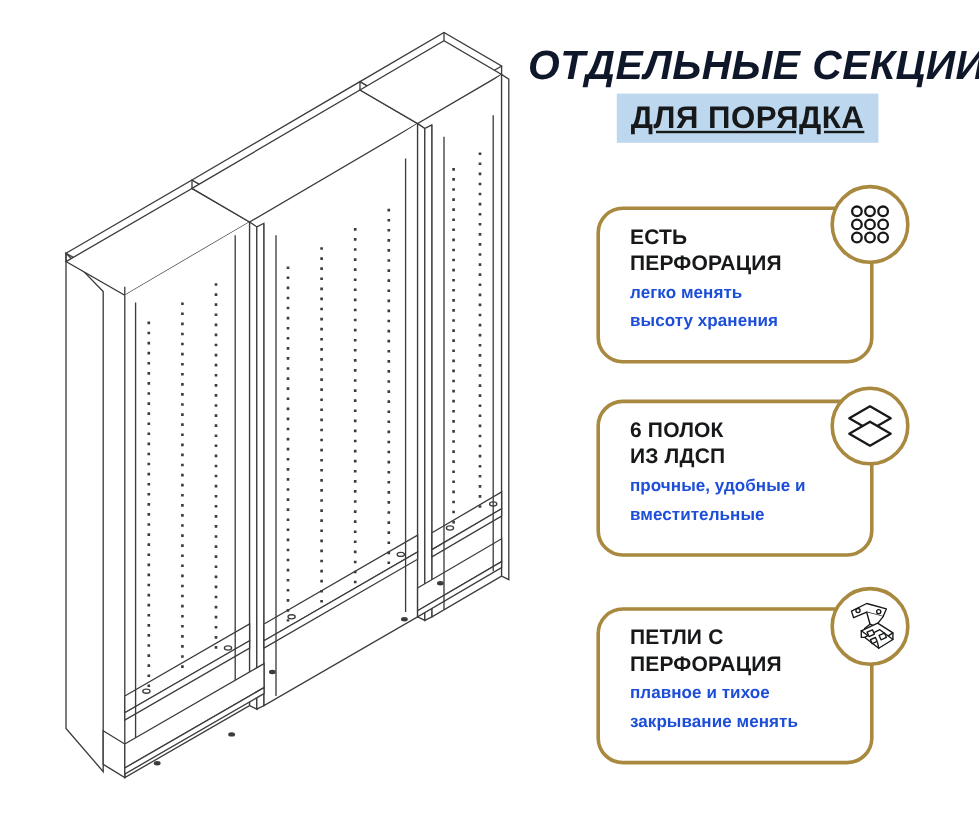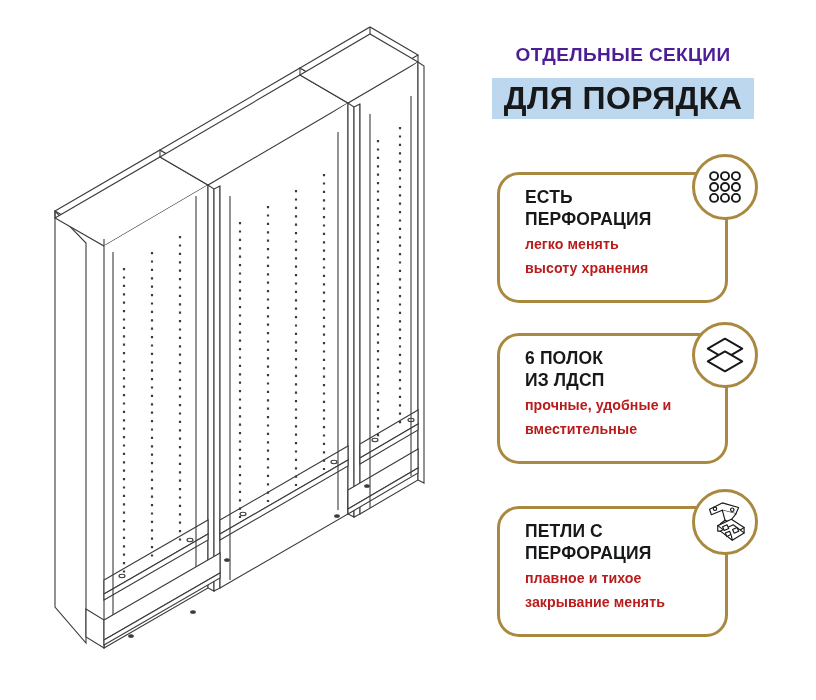--- a/index.html
+++ b/index.html
@@ -35,42 +35,44 @@
   
   #headline {
     position: absolute;
     left: 440px;
     top: 38px;
     width: 366px;
     text-align: center;
   }
   .title-line1 {
     display: block;
-    font-size: 19px;
+    font-size: 34px;
     font-weight: bold;
     letter-spacing: 0.4px;
-    color: #4c1d95;
+    color: #0f172a;
     line-height: 34px;
     white-space: nowrap;
+    font-style: italic;
   }
   .title-line2-wrap {
     display: block;
     margin-top: 6px;
     line-height: 0;
   }
   .title-line2 {
     display: inline-block;
-    font-size: 32px;
+    font-size: 26px;
     font-weight: bold;
     letter-spacing: 0.4px;
     color: #16181a;
     line-height: 34px;
     background: #bdd7ee;
     padding: 3px 12px 4px 12px;
     white-space: nowrap;
+    text-decoration: underline;
   }
 
   
   .card {
     position: absolute;
     box-sizing: border-box;
     border: 3.4px solid #a8893f;
     border-radius: 22px;
     background: #ffffff;
     z-index: 2;
@@ -90,21 +92,21 @@
     font-weight: bold;
     color: #16181a;
     line-height: 21.5px;
     letter-spacing: 0.15px;
     white-space: nowrap;
   }
   .card-sub {
     margin-top: 5px;
     font-size: 14.2px;
     font-weight: bold;
-    color: #b91c1c;
+    color: #1d4ed8;
     line-height: 18.5px;
     letter-spacing: 0.05px;
     white-space: nowrap;
   }
 
   
   .icon-stem {
     position: absolute;
     width: 3.4px;
     background: #a8893f;

